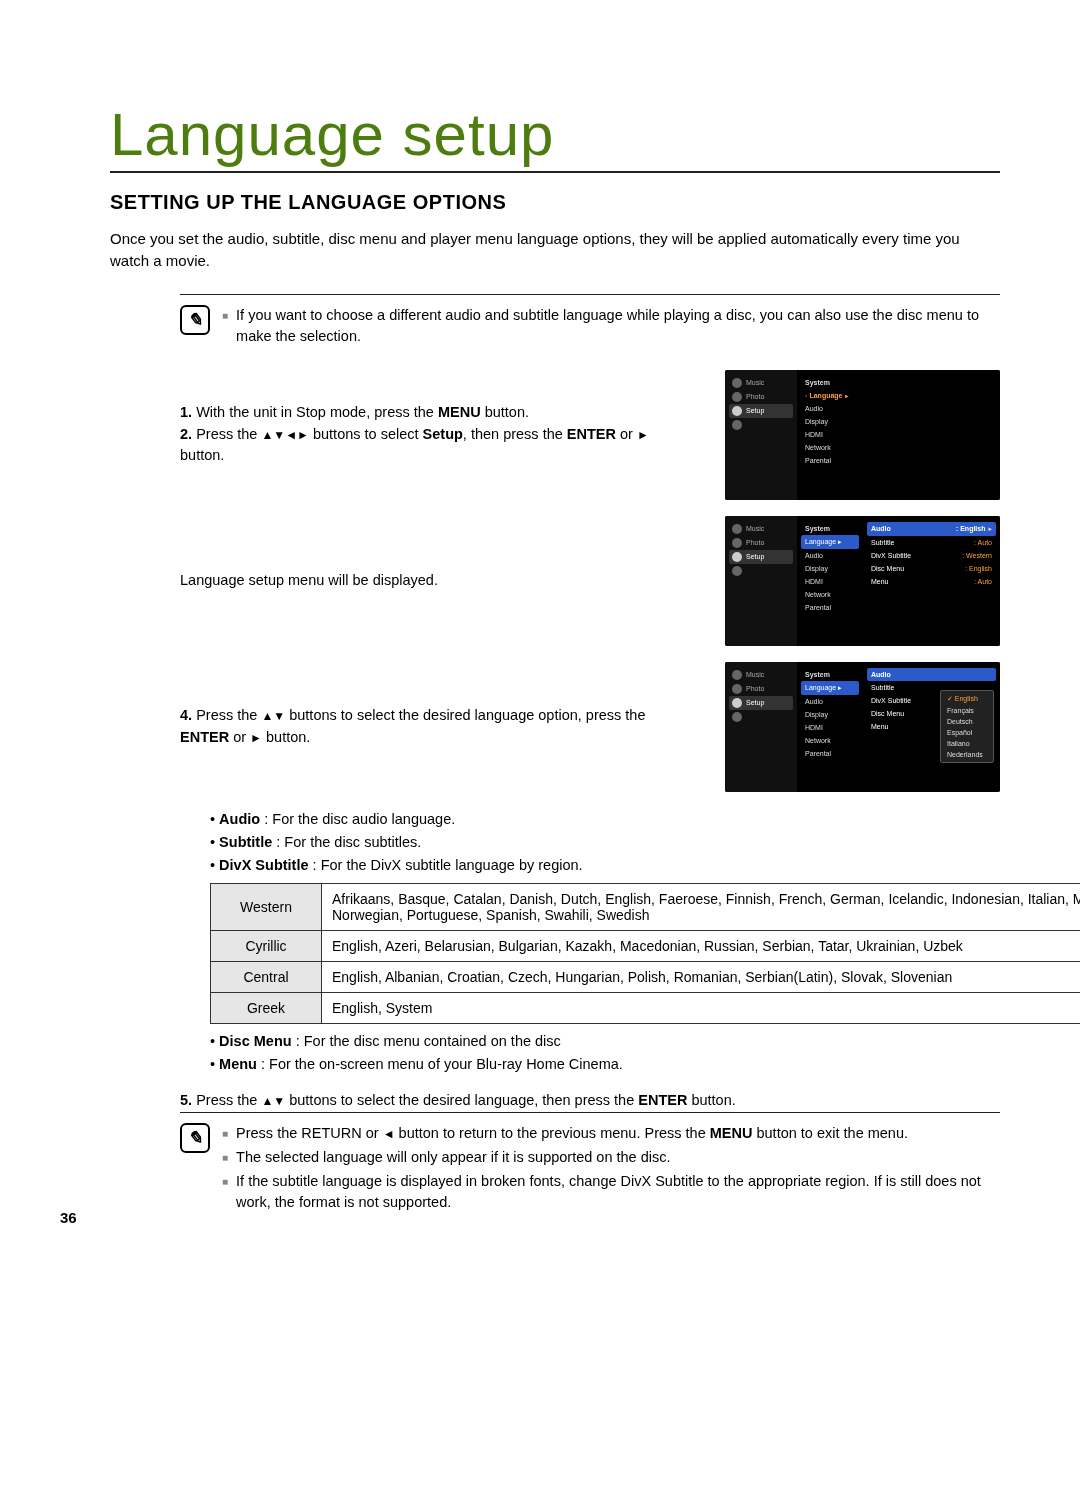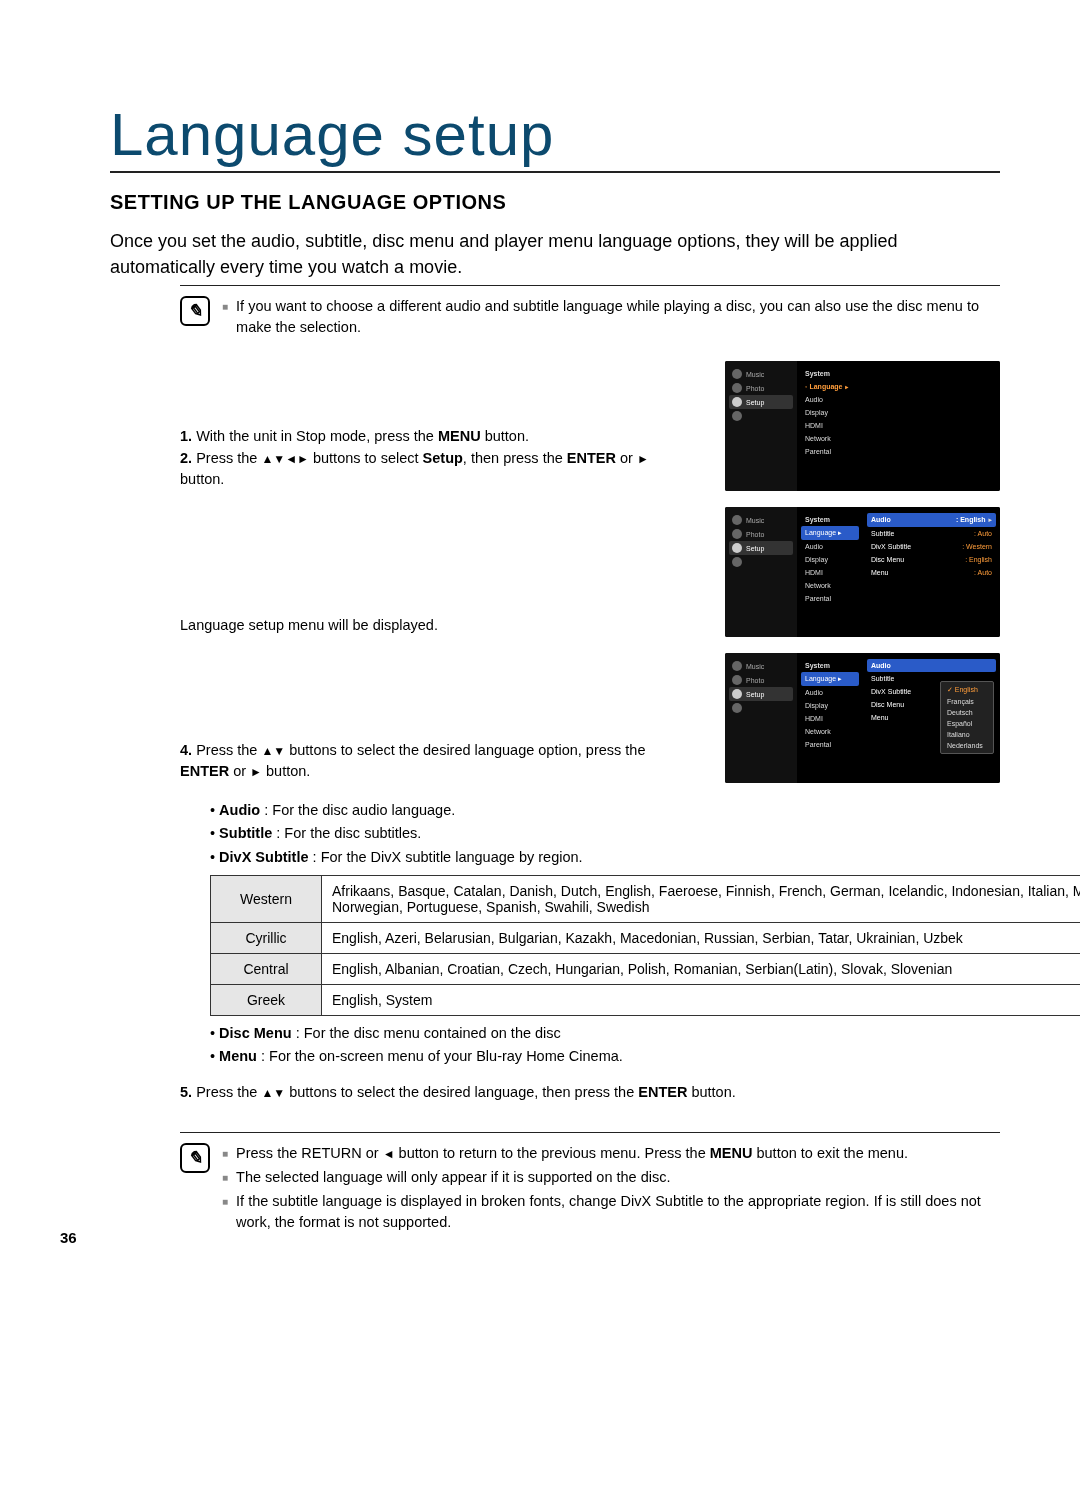--- a/index.html
+++ b/index.html
@@ -11,36 +11,36 @@
     width: 1080px;
   }
   .page {
     padding: 100px 80px 60px 110px;
     position: relative;
   }
   .title {
     font-size: 60px;
     font-weight: 200;
     letter-spacing: 1px;
-    color: #0c4a6e;
+    color: #4d7c0f;
     border-bottom: 2px solid #222;
     padding-bottom: 2px;
     margin-bottom: 18px;
     font-family: "Helvetica Neue", Arial, sans-serif;
   }
   .section-heading {
     font-size: 20px;
     font-weight: bold;
     letter-spacing: 0.5px;
     margin-bottom: 14px;
   }
   .intro {
-    font-size: 18px;
+    font-size: 15px;
     line-height: 1.45;
-    margin-bottom: 5px;
+    margin-bottom: 22px;
   }
   .note-block {
     border-top: 1px solid #222;
     margin: 0 0 20px 70px;
     padding-top: 10px;
     display: flex;
   }
   .note-bottom {
     margin-left: 70px;
     border-top: 1px solid #222;
@@ -85,21 +85,21 @@
     color: #888;
     margin-right: 8px;
     font-size: 10px;
     margin-top: 4px;
   }
   .steps {
     margin-left: 70px;
   }
   .step-row {
     display: flex;
-    align-items: flex-end;
+    align-items: center;
     margin-bottom: 16px;
     gap: 8px;
   }
   .step-text {
     flex: 1;
     font-size: 14.5px;
     line-height: 1.5;
     padding-right: 20px;
   }
   .step-text .num {
@@ -459,21 +459,21 @@
       <td>English, System</td>
     </tr>
   </tbody>
     </table>
 
   <div class="bullets">
     <div class="b"><span class="bold">Disc Menu</span><span> : For the disc menu contained on the disc</span></div>
     <div class="b"><span class="bold">Menu</span><span> : For the on-screen menu of your Blu-ray Home Cinema.</span></div>
   </div>
 
-  <div class="steps" style="margin-top:14px; margin-bottom:28px;">
+  <div class="steps" style="margin-top:14px; margin-bottom:0;">
     <div class="step-text">
       <span class="num">5.</span>
       <span>Press the </span><span class="arrow-glyph">▲▼</span><span> buttons to select the desired language, then press the </span><span class="bold">ENTER</span><span> button.</span>
     </div>
   </div>
 
   <div class="note-bottom" style="display:flex;">
     <div class="note-icon">✎</div>
     <div class="note-items">
       <div class="ni">

